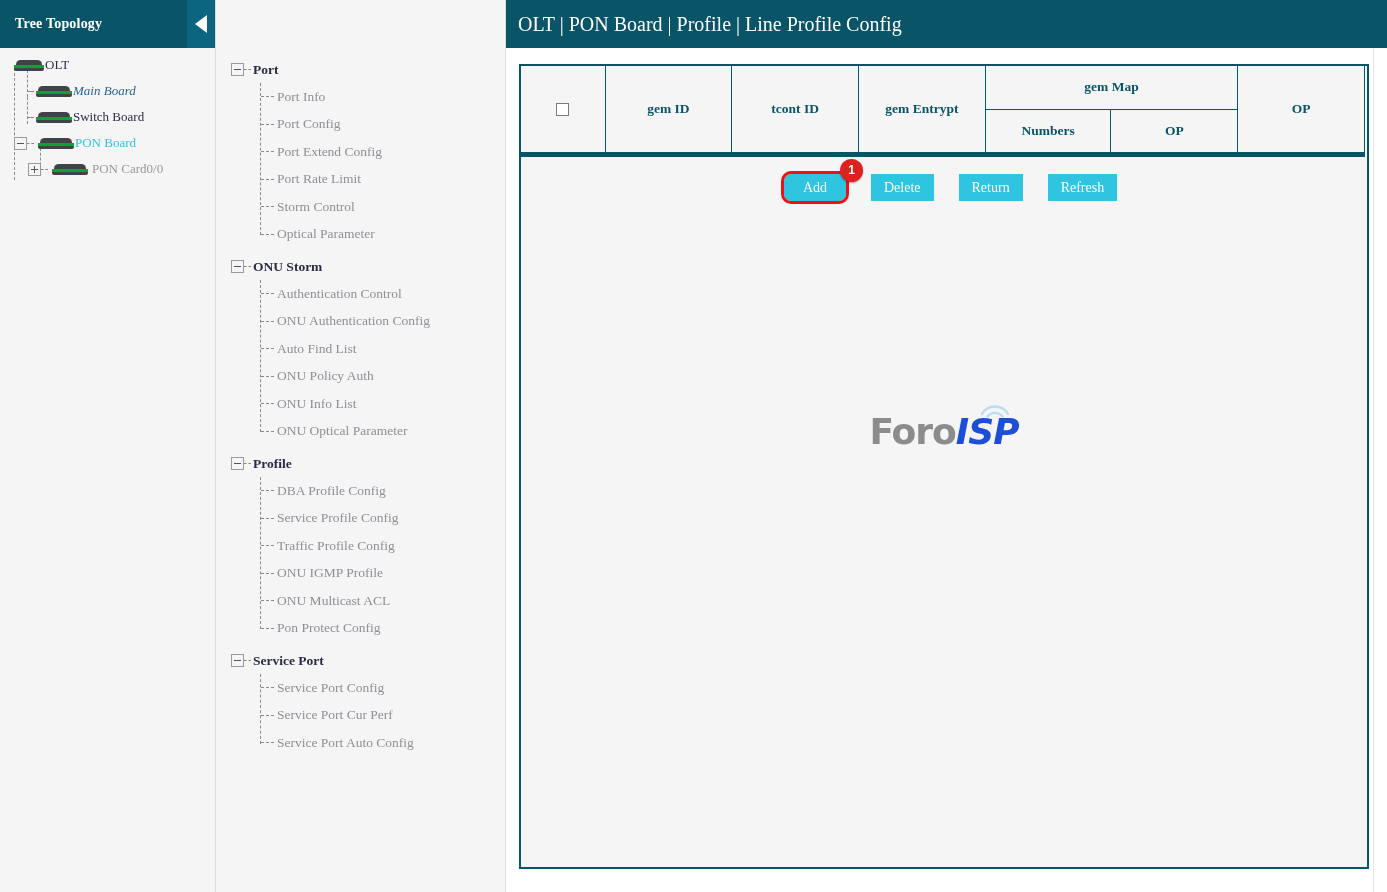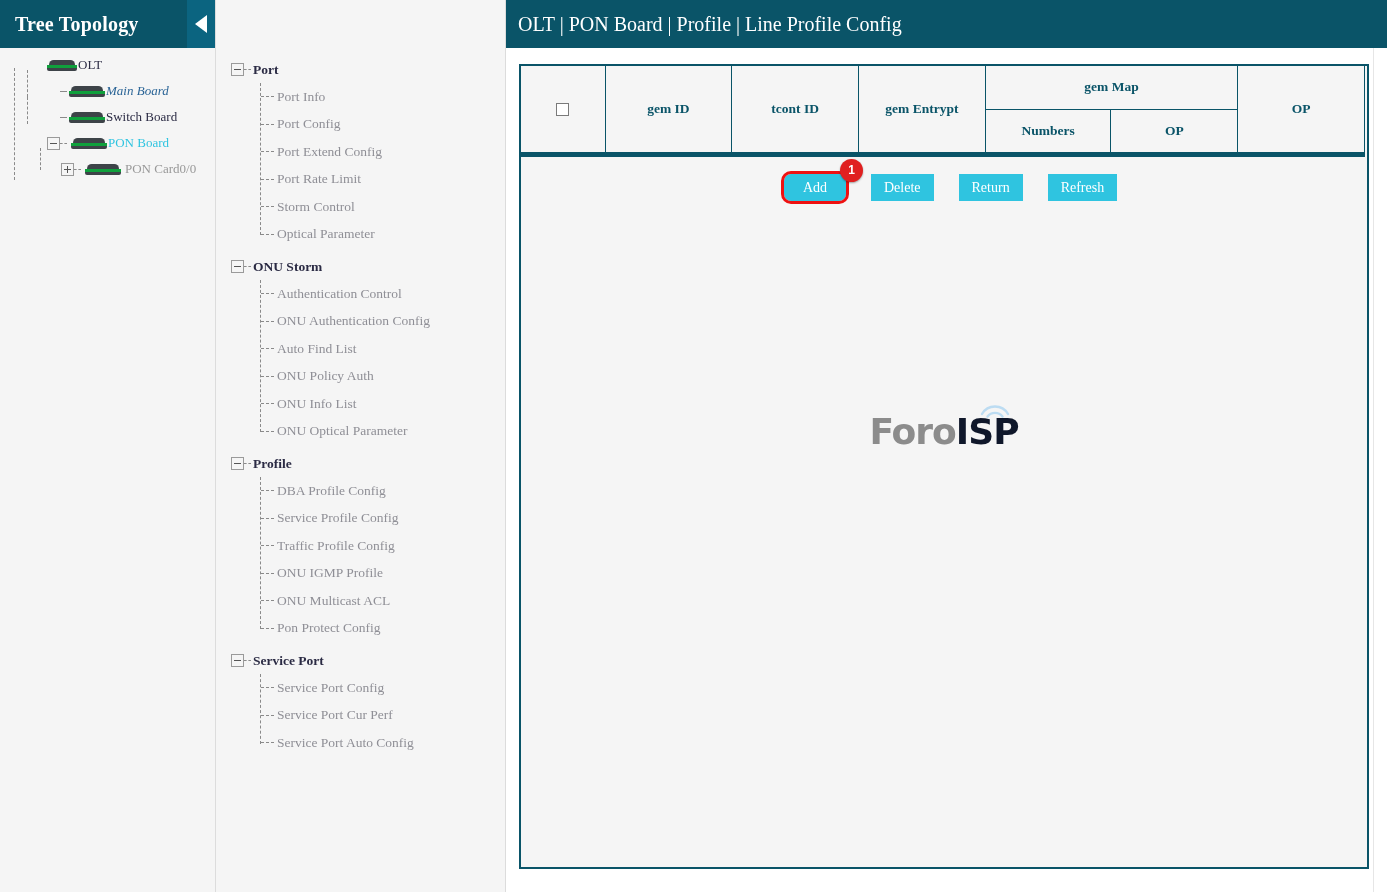--- a/index.html
+++ b/index.html
@@ -30,21 +30,21 @@
   .left-header {
     height: 48px;
     background: #0a5468;
     display: flex;
     align-items: center;
     justify-content: space-between;
     padding-left: 15px;
   }
   .left-header-title {
     color: #ffffff;
-    font-size: 20px;
+    font-size: 14px;
     font-weight: bold;
     letter-spacing: .2px;
   }
   .collapse-tab {
     width: 28px;
     height: 48px;
     background: #0b6480;
     display: flex;
     align-items: center;
     justify-content: center;
@@ -54,21 +54,20 @@
     width: 0; height: 0;
     border-top: 9px solid transparent;
     border-bottom: 9px solid transparent;
     border-right: 12px solid #ffffff;
   }
 
   .topology {
     position: relative;
     padding-top: 4px;
     font-size: 13px;
-    padding-left: 33px;
   }
   .topo-node {
     position: relative;
     height: 26px;
     display: flex;
     align-items: center;
     white-space: nowrap;
   }
   .topo-node .lbl { margin-left: 1px; }
 
@@ -323,21 +322,21 @@
     pointer-events: none;
   }
   .wm-inner { position: relative; }
   .wm-text {
     font-family: "DejaVu Sans", sans-serif;
     font-size: 36px;
     font-weight: bold;
     letter-spacing: -1px;
   }
   .wm-foro { color: #8c8c8c; }
-  .wm-isp  { color: #0f172a; }
+  .wm-isp  { color: #1d4ed8; font-style: italic; }
   .wm-arcs {
     position: absolute;
     top: -14px;
     left: 109px;
   }
 
   
   .edge-strip {
     position: absolute;
     top: 48px;

